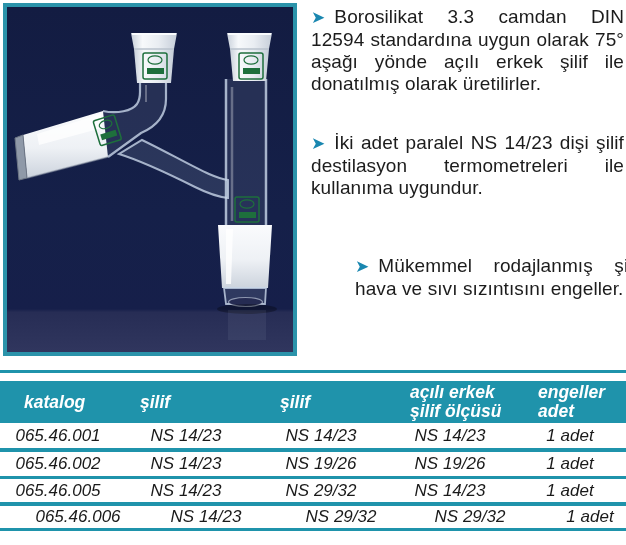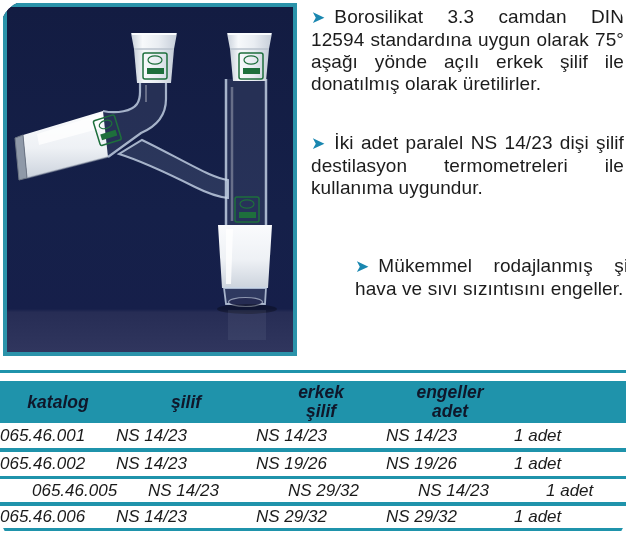--- a/index.html
+++ b/index.html
@@ -4,21 +4,20 @@
 <style>
   * { box-sizing: border-box; margin: 0; padding: 0; }
   html, body { background: #ffffff; }
   body { font-family: "Liberation Sans", sans-serif; }
   .page {
     position: relative;
     width: 626px;
     height: 545px;
     background: #ffffff;
     overflow: hidden;
-    border-radius: 30px;
   }
 
   
   .photo-frame {
     position: absolute;
     left: 3px; top: 3px;
     width: 294px; height: 353px;
     border: 4px solid #2b93aa;
     background: #151f47;
   }
@@ -63,37 +62,38 @@
   .grid5 {
     display: grid;
     grid-template-columns: 116px 140px 130px 128px 112px;
   }
   .thead {
     height: 42px;
     background: #1f93ab;
     align-items: center;
   }
   .th {
-    text-align: center;
-    color: #0f172a;
+    text-align: left;
+    color: #ffffff;
     font-weight: bold;
     font-style: italic;
     font-size: 17.5px;
     line-height: 19px;
+    margin-left: 24px;
   }
   .trow {
     height: 24px;
     align-items: center;
     background: #ffffff;
   }
   .trow.r1 { height: 25px; }
-  .trow.r3 { height: 23px; padding-left: 32px; }
-  .trow.r4 { height: 22px; }
+  .trow.r3 { height: 23px; }
+  .trow.r4 { height: 22px; padding-left: 20px; }
   .td {
-    text-align: left;
+    text-align: center;
     font-style: italic;
     font-size: 17px;
     color: #1a1a1a;
   }
 </style>
 </head>
 <body>
 
 <div class="page">
 
@@ -207,22 +207,25 @@
     <div class="thead-gap"></div>
 
     <div class="grid5 thead">
       <div class="th">
         <div>katalog</div>
       </div>
       <div class="th">
         <div>şilif</div>
       </div>
       <div class="th">
-        <div>erkek</div>
         <div>şilif</div>
+      </div>
+      <div class="th">
+        <div>açılı erkek</div>
+        <div>şilif ölçüsü</div>
       </div>
       <div class="th">
         <div>engeller</div>
         <div>adet</div>
       </div>
     </div>
 
     <div class="grid5 trow r1">
       <div class="td">065.46.001</div>
       <div class="td">NS 14/23</div>

